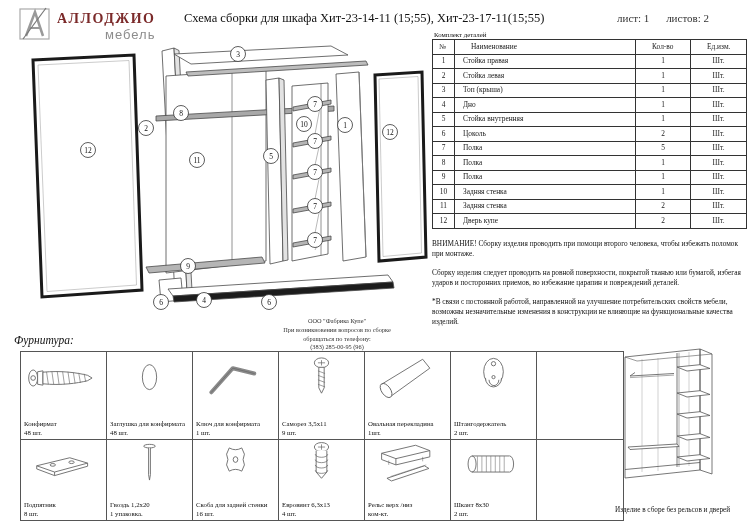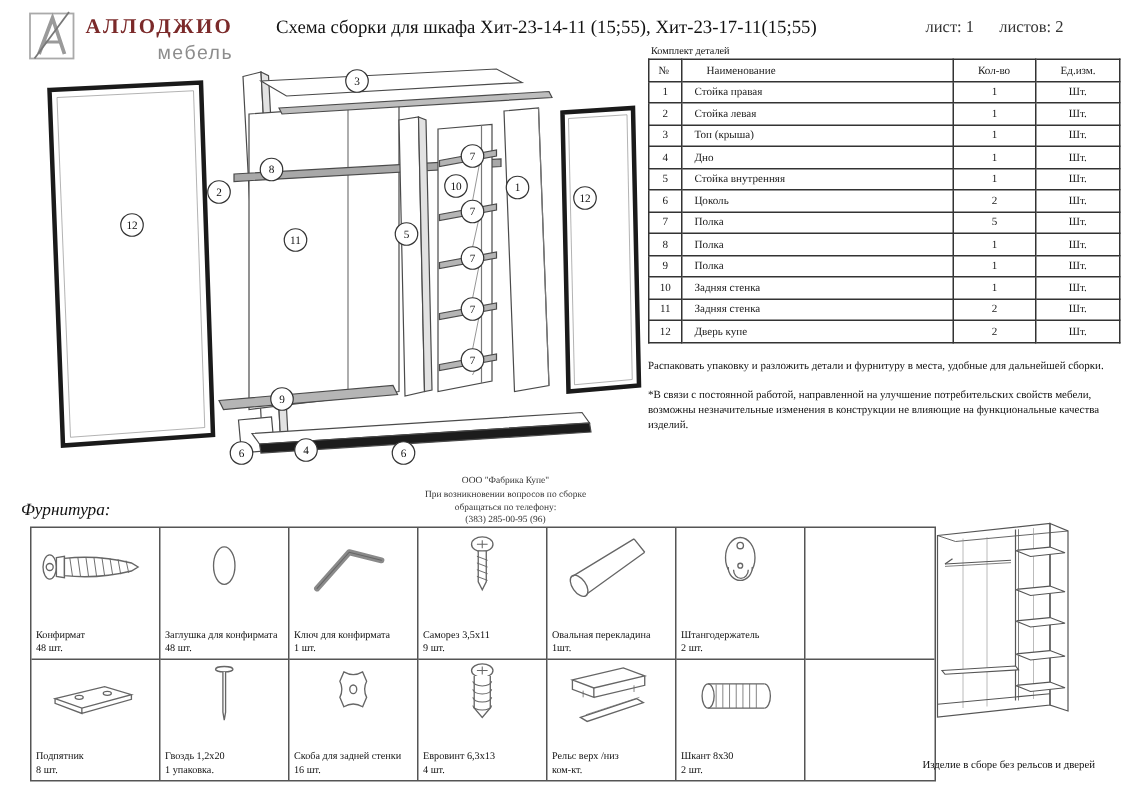--- a/index.html
+++ b/index.html
@@ -244,22 +244,23 @@
       <tr>
         <td class="c">12</td>
         <td class="n">Дверь купе</td>
         <td class="c">2</td>
         <td class="c">Шт.</td>
       </tr>
     </tbody>
 </table>
 
 <div class="abs notes" style="left:432px;top:239px;">
+  <div class="para">ВНИМАНИЕ! Сборку изделия проводить при помощи второго человека, чтобы избежать поломок при монтаже.</div>
   <div class="para">
-    <div>Распаковать упаковку и разложить детали и фурнитуру в места, удобные для дальнейшей сборки.</div>
+    <div>Сборку изделия следует проводить на ровной поверхности, покрытой тканью или бумагой, избегая ударов и посторонних приемов, во избежание царапин и повреждений деталей.</div>
   </div>
   <div class="para">*В связи с постоянной работой, направленной на улучшение потребительских свойств мебели, возможны незначительные изменения в конструкции не влияющие на функциональные качества изделий.</div>
 </div>
 
 <div class="abs hw-title" style="left:14px;top:334px;">Фурнитура:</div>
 <div class="abs hw-grid" style="left:20px;top:351px;" id="hw-grid">
     <div class="hw-cell">
       <div class="hw-icon">
         <svg width="86" height="50" viewBox="0 0 86 56" stroke="#666" stroke-width="1" fill="none">
           <ellipse cx="9" cy="28" rx="5" ry="9" fill="#fff"></ellipse>

